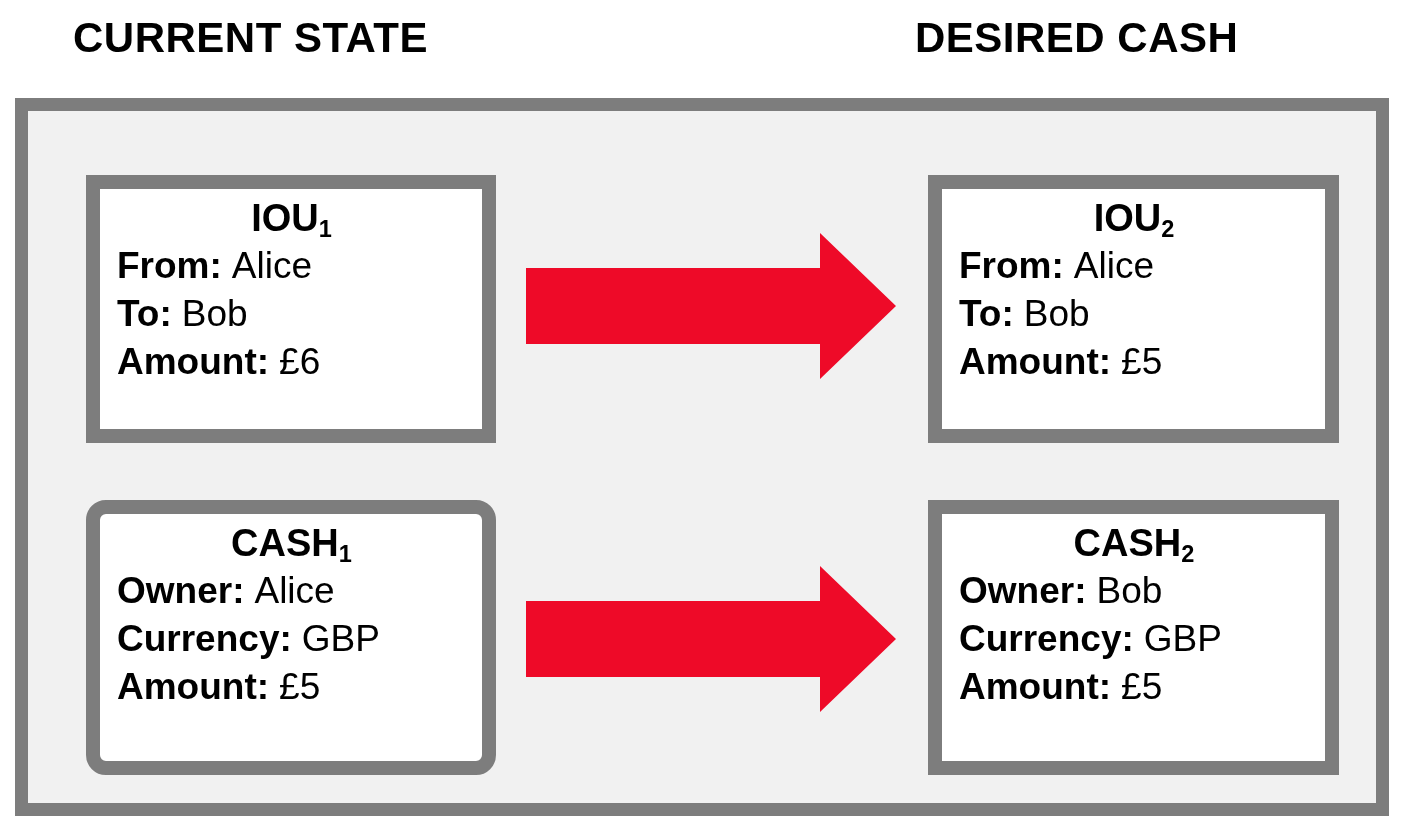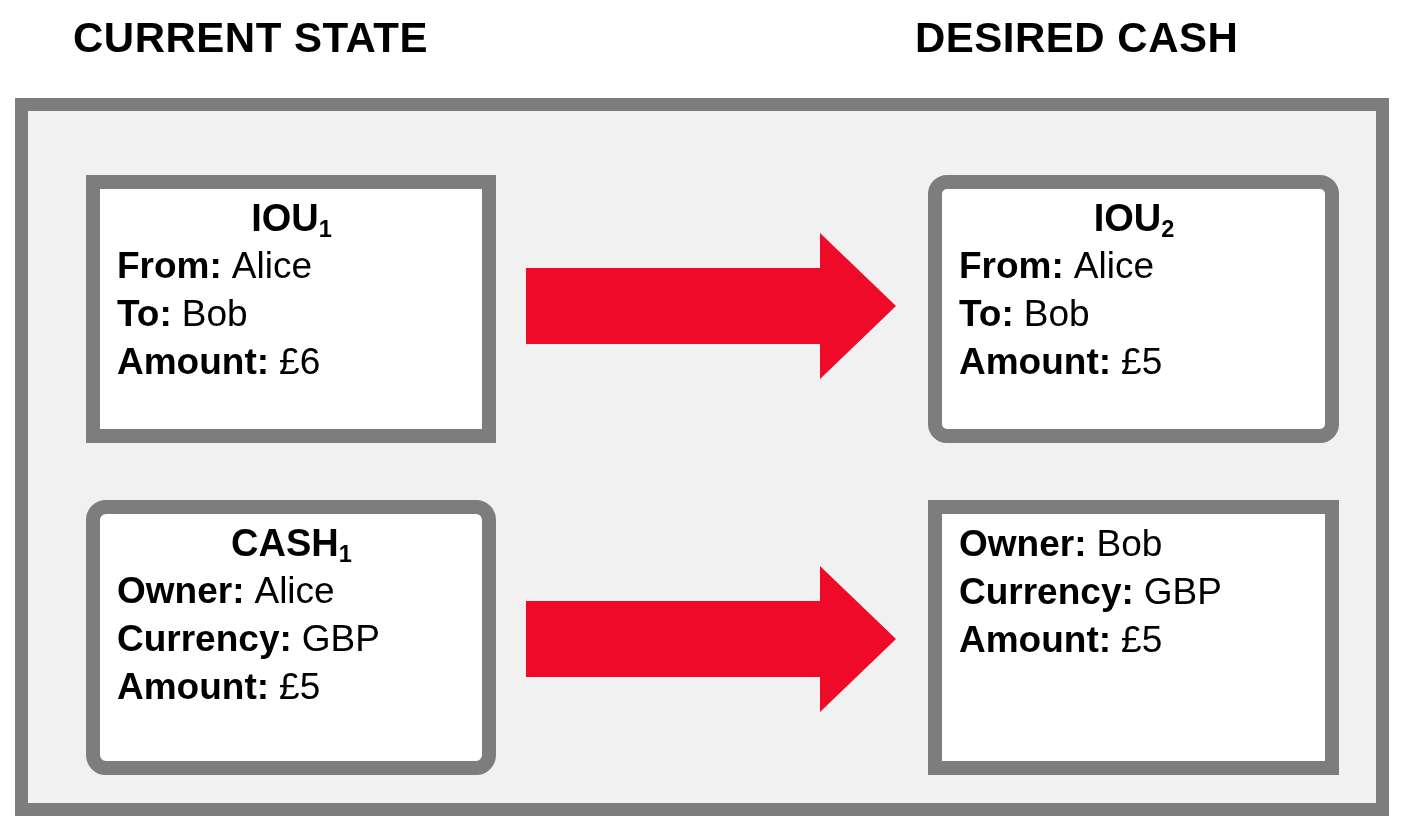--- a/index.html
+++ b/index.html
@@ -88,35 +88,36 @@
 
 <div class="state-panel">
 
   <div class="state-box" id="box-iou1" style="left:58px;top:64px;">
     <div class="box-title"><span>IOU</span><sub>1</sub></div>
     <div class="field-row"><span class="field-label">From:</span><span class="field-value">Alice</span></div>
     <div class="field-row"><span class="field-label">To:</span><span class="field-value">Bob</span></div>
     <div class="field-row"><span class="field-label">Amount:</span><span class="field-value">£6</span></div>
   </div>
 
-  <div class="state-box" id="box-iou2" style="left:900px;top:64px;border-radius:19px;">
+  <div class="state-box" id="box-iou2" style="left:900px;top:64px;">
     <div class="box-title"><span>IOU</span><sub>2</sub></div>
     <div class="field-row"><span class="field-label">From:</span><span class="field-value">Alice</span></div>
     <div class="field-row"><span class="field-label">To:</span><span class="field-value">Bob</span></div>
     <div class="field-row"><span class="field-label">Amount:</span><span class="field-value">£5</span></div>
   </div>
 
   <div class="state-box" id="box-cash1" style="left:58px;top:389px;">
     <div class="box-title"><span>CASH</span><sub>1</sub></div>
     <div class="field-row"><span class="field-label">Owner:</span><span class="field-value">Alice</span></div>
     <div class="field-row"><span class="field-label">Currency:</span><span class="field-value">GBP</span></div>
     <div class="field-row"><span class="field-label">Amount:</span><span class="field-value">£5</span></div>
   </div>
 
   <div class="state-box" id="box-cash2" style="left:900px;top:389px;">
+    <div class="box-title"><span>CASH</span><sub>2</sub></div>
     <div class="field-row"><span class="field-label">Owner:</span><span class="field-value">Bob</span></div>
     <div class="field-row"><span class="field-label">Currency:</span><span class="field-value">GBP</span></div>
     <div class="field-row"><span class="field-label">Amount:</span><span class="field-value">£5</span></div>
   </div>
 
   <svg class="transition-arrow" id="arrow-iou" viewBox="0 0 370 146" style="left:498px;top:122px;">
     <polygon points="0,35 294,35 294,0 370,73 294,146 294,111 0,111" fill="#ee0a28"></polygon>
   </svg>
 
   <svg class="transition-arrow" id="arrow-cash" viewBox="0 0 370 146" style="left:498px;top:455px;">

